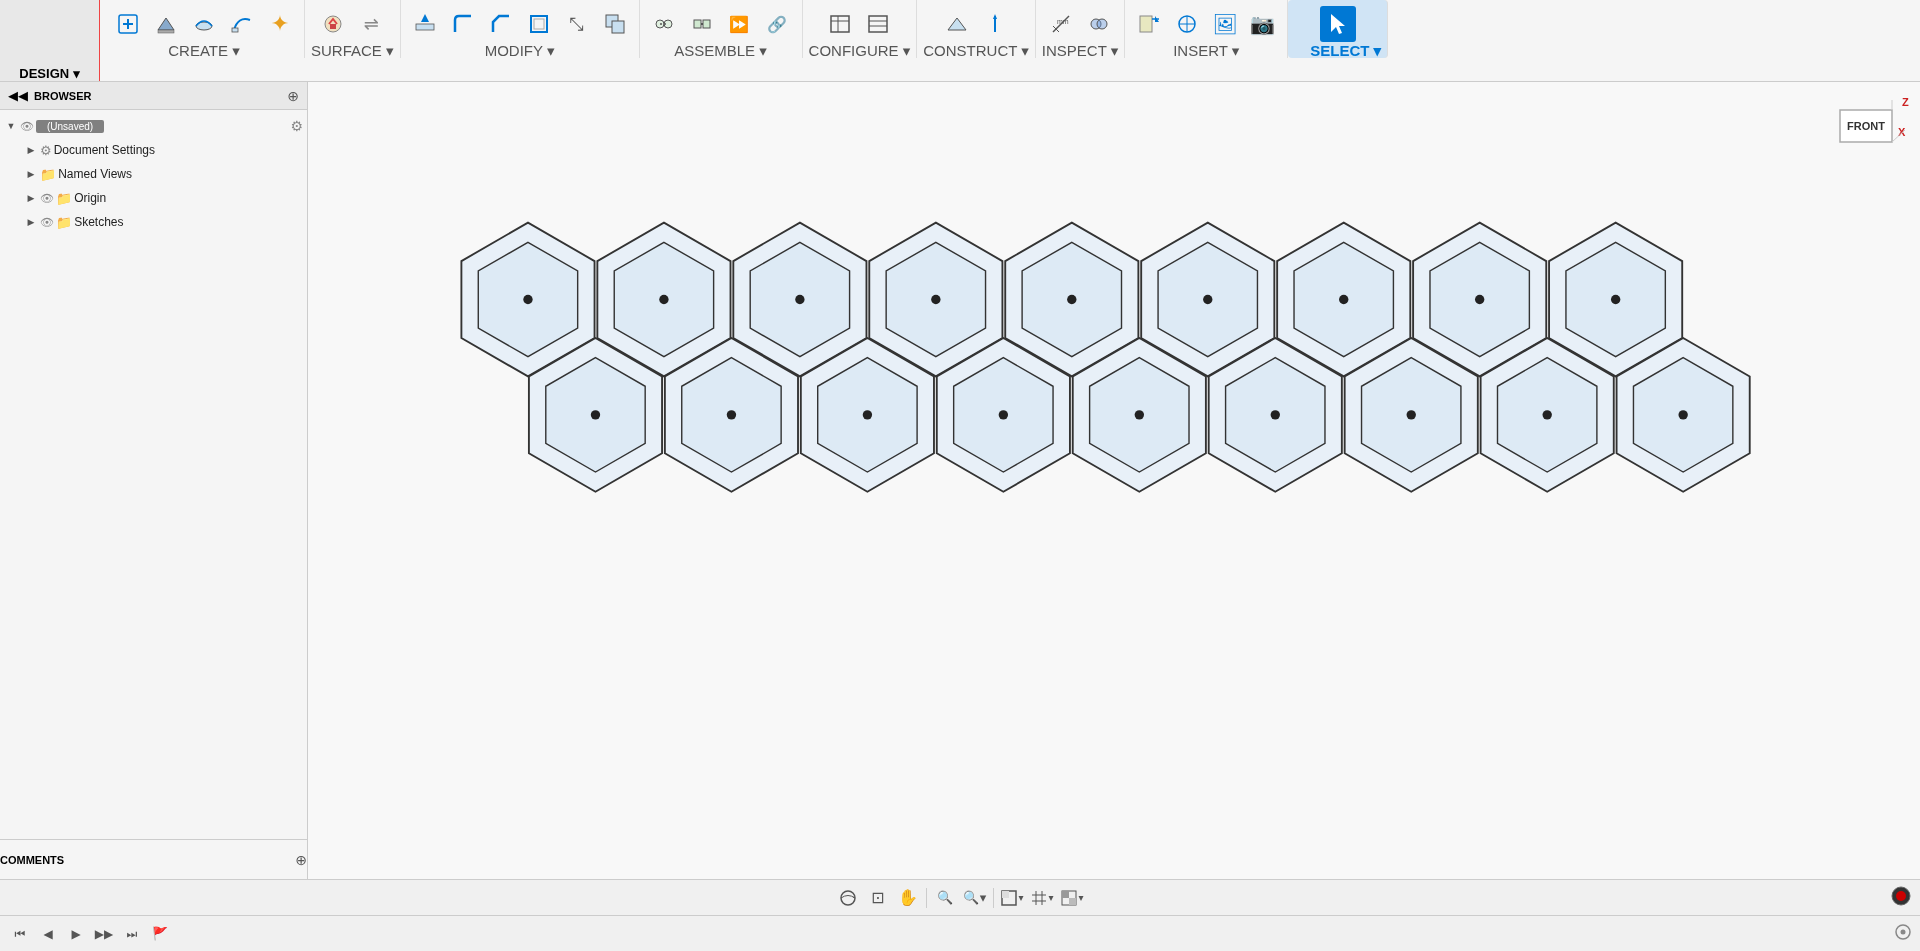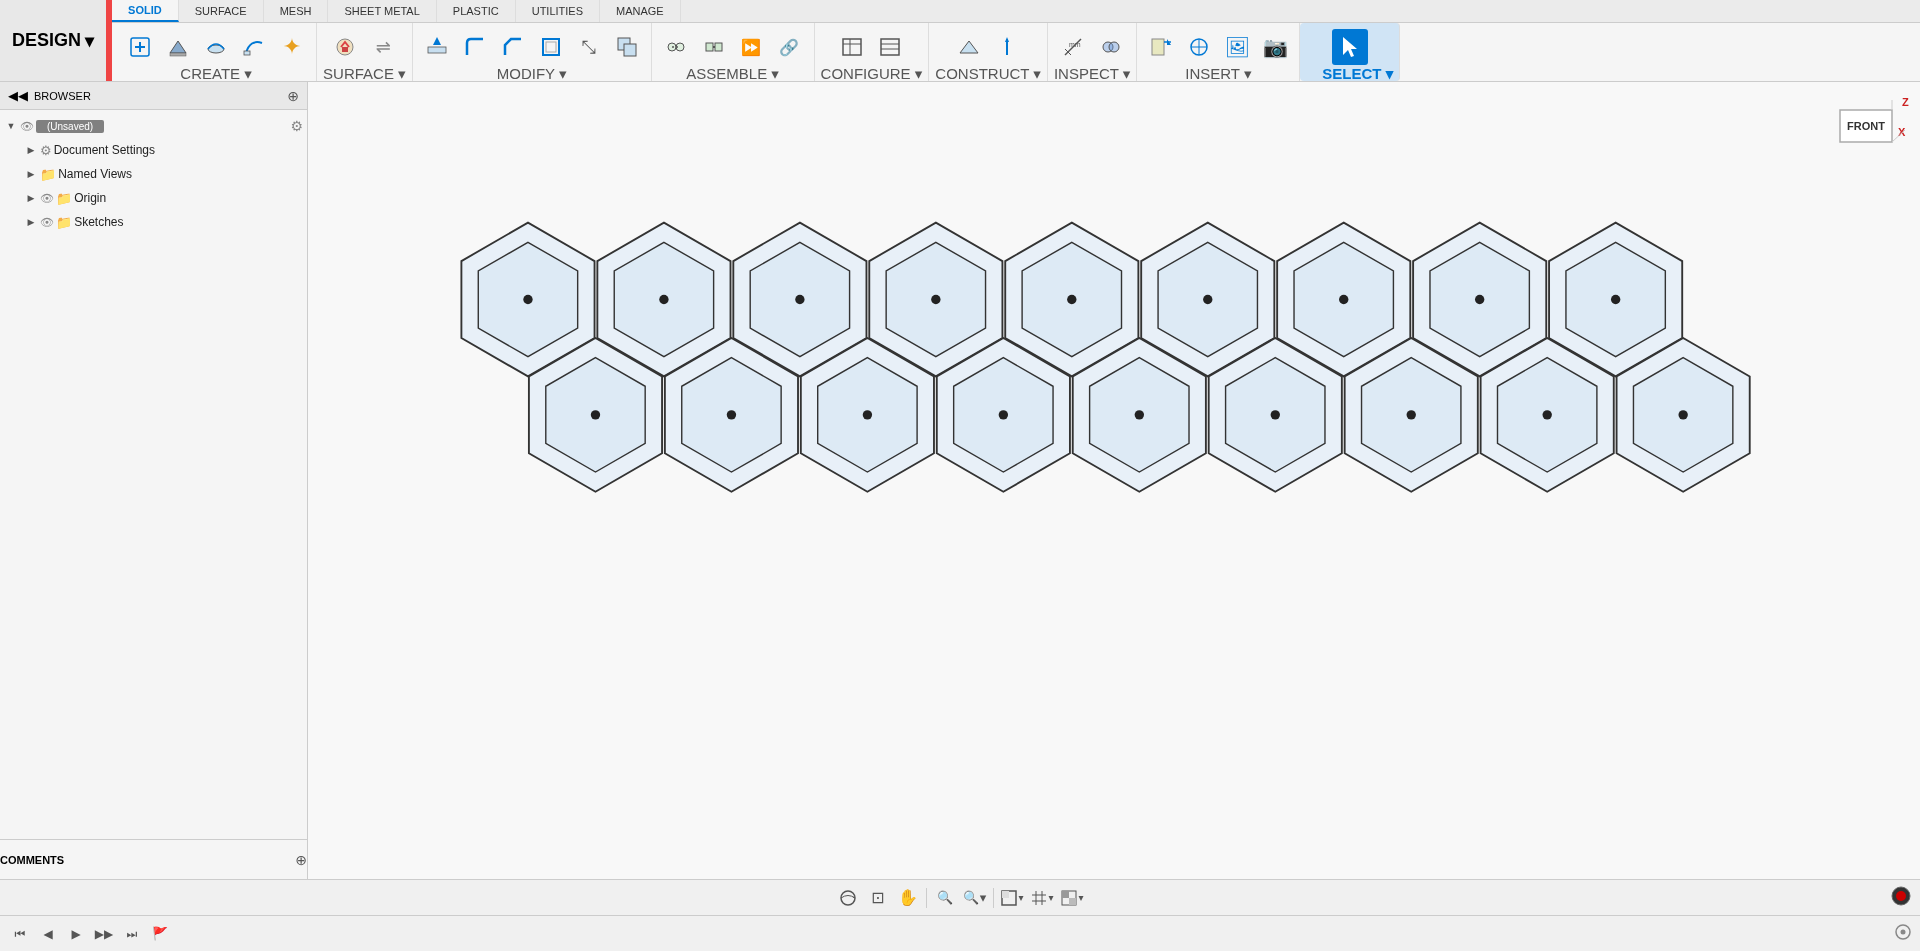--- a/index.html
+++ b/index.html
@@ -9,26 +9,26 @@
     #toolbar {
       background: #f5f5f5;
       border-bottom: 1px solid #ccc;
       display: flex;
       align-items: stretch;
       height: 82px;
       flex-shrink: 0;
     }
     #design-btn {
       background: #e8e8e8;
-      border-right: 6px solid #ef4444;
-      display: flex;
-      align-items: center;
+      border-right: 1px solid #ef4444;
+      display: flex;
+      align-items: flex-end;
       padding: 0 12px;
       cursor: pointer;
-      font-size: 18px;
+      font-size: 13px;
       font-weight: bold;
       min-width: 100px;
       justify-content: center;
       gap: 4px;
     }
     #toolbar-tabs {
       display: flex;
       flex-direction: column;
       flex: 1;
     }
@@ -115,21 +115,21 @@
       display: flex;
       align-items: center;
       padding: 4px 8px;
       background: #e8e8e8;
       border-bottom: 1px solid #ccc;
       gap: 6px;
       height: 28px;
     }
     #browser-header .browser-title {
       font-size: 11px;
-      font-weight: normal;
+      font-weight: bold;
       flex: 1;
     }
     #browser-tree {
       flex: 1;
       padding: 4px 0;
       overflow-y: auto;
     }
     .tree-item {
       display: flex;
       align-items: center;
@@ -246,29 +246,20 @@
   </style>
 </head>
 <body>
 
 <div id="toolbar">
   <div id="design-btn">
     <span>DESIGN</span>
     <span>▾</span>
   </div>
   <div id="toolbar-tabs">
-    <div id="tab-row">
-      <div class="tab-item active">SOLID</div>
-      <div class="tab-item">SURFACE</div>
-      <div class="tab-item">MESH</div>
-      <div class="tab-item">SHEET METAL</div>
-      <div class="tab-item">PLASTIC</div>
-      <div class="tab-item">UTILITIES</div>
-      <div class="tab-item">MANAGE</div>
-    </div>
     <div id="tool-row">
 
       <div class="tool-group">
         <div class="tool-group-icons">
 
           <div class="tool-btn" title="New Component">
             <svg viewBox="0 0 24 24" fill="none">
                 <rect x="3" y="3" width="18" height="18" rx="2" stroke="#0078d4" stroke-width="1.5"></rect>
                 <line x1="12" y1="7" x2="12" y2="17" stroke="#0078d4" stroke-width="2"></line>
                 <line x1="7" y1="12" x2="17" y2="12" stroke="#0078d4" stroke-width="2"></line>

